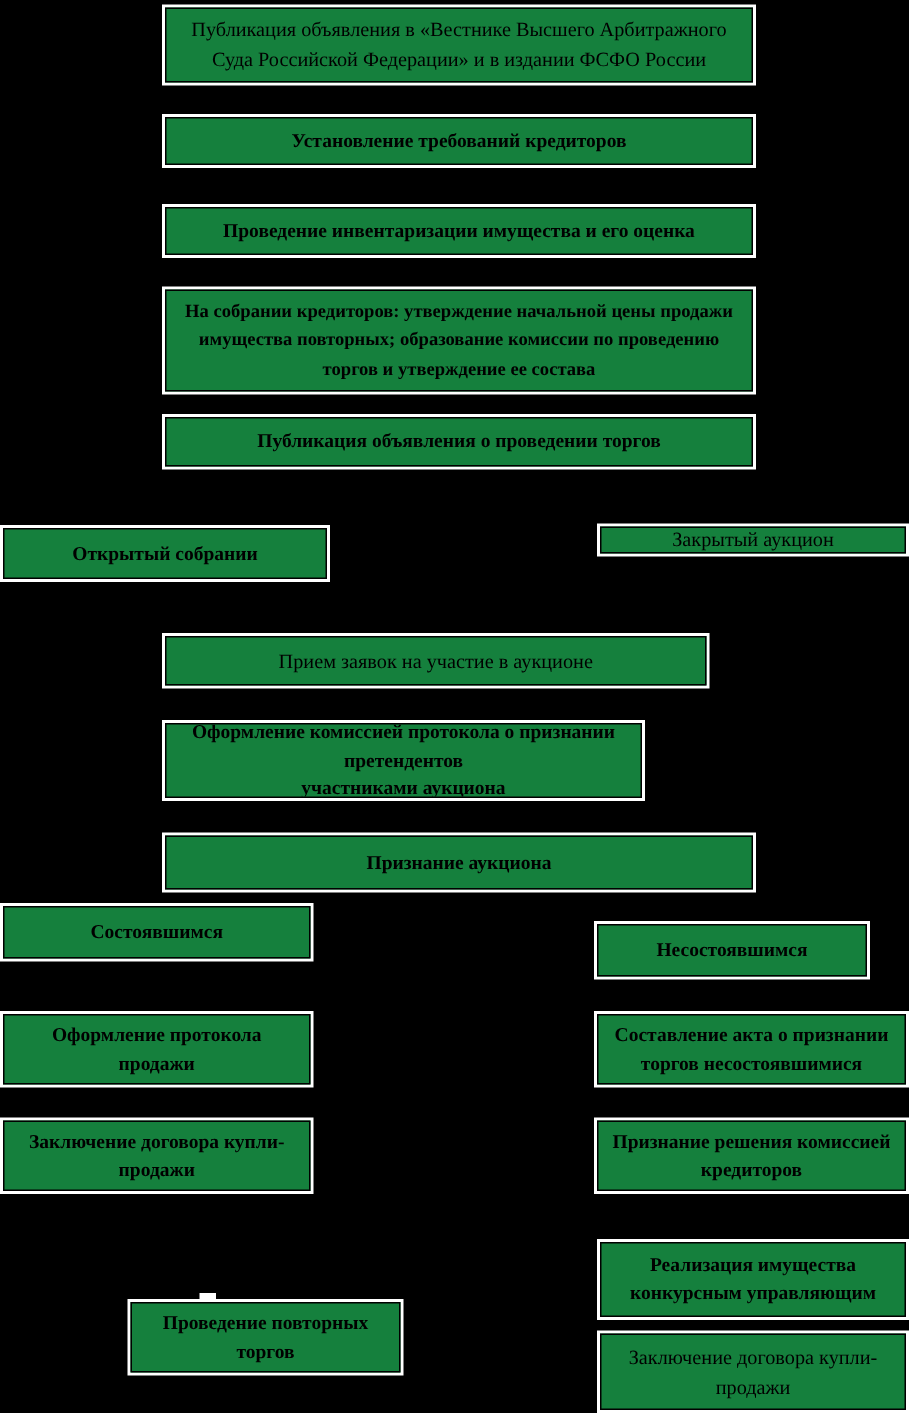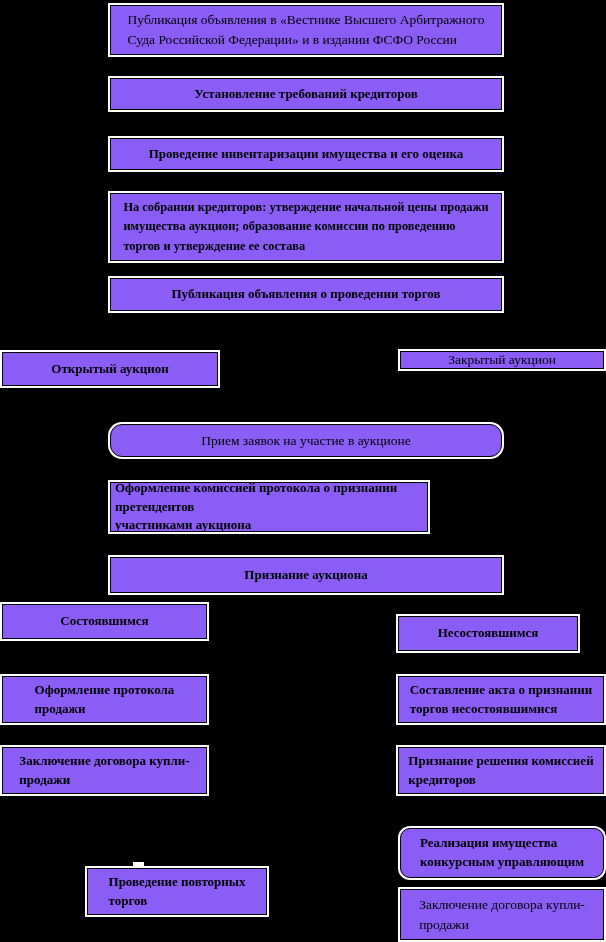--- a/index.html
+++ b/index.html
@@ -10,79 +10,79 @@
   #canvas {
     position: relative;
     width: 606px;
     height: 942px;
     background: #000;
     overflow: hidden;
     font-family: "Liberation Serif", "DejaVu Serif", serif;
   }
   .node {
     position: absolute;
-    background: #8b5cf6;
+    background: #15803d;
     color: #000;
     border: 1px solid #000;
     box-shadow: 0 0 0 2px #fff;
     box-sizing: border-box;
     display: flex;
     align-items: center;
     justify-content: center;
-    text-align: left;
+    text-align: center;
     white-space: pre-line;
     font-size: 13px;
     line-height: 1.45;
     padding: 1px 4px;
     overflow: hidden;
   }
   .bold { font-weight: bold; }
   .reg  { font-weight: normal; font-size: 13.5px; }
   .tight { font-size: 12.4px; line-height: 1.55; }
 
   .n1  { left:110px; top:5px;   width:392px; height:50px; }
   .n2  { left:110px; top:78px;  width:392px; height:32px; }
   .n3  { left:110px; top:138px; width:392px; height:32px; }
   .n4  { left:110px; top:193px; width:392px; height:68px; }
   .n5  { left:110px; top:278px; width:392px; height:33px; }
   .n6  { left:2px;   top:352px; width:216px; height:34px; }
   .n7  { left:400px; top:351px; width:204px; height:18px; }
-  .n8  { left:110px; top:424px; width:392px; height:33px;border-radius:12px; }
+  .n8  { left:110px; top:424px; width:361px; height:33px; }
   .n9  { left:110px; top:482px; width:318px; height:50px; }
   .n10 { left:110px; top:557px; width:392px; height:36px; }
   .n11 { left:2px;   top:604px; width:205px; height:35px; }
   .n12 { left:398px; top:616px; width:180px; height:35px; }
   .n13 { left:2px;   top:676px; width:205px; height:47px; }
   .n14 { left:398px; top:676px; width:206px; height:47px; }
   .n15 { left:2px;   top:747px; width:205px; height:47px; }
   .n16 { left:398px; top:747px; width:206px; height:47px; }
-  .n17 { left:400px; top:828px; width:204px; height:50px;border-radius:10px; }
+  .n17 { left:400px; top:828px; width:204px; height:50px; }
   .n18 { left:87px;  top:868px; width:180px; height:47px; }
   .n19 { left:400px; top:889px; width:204px; height:51px; }
 
   .artifact {
     position: absolute;
     left: 133px; top: 862px;
     width: 11px; height: 6px;
     background: #fff;
   }
 </style>
 </head>
 <body>
 
 <div id="canvas">
   <div class="node reg  n1">Публикация объявления в «Вестнике Высшего Арбитражного
 Суда Российской Федерации» и в издании ФСФО России</div>
   <div class="node bold n2">Установление требований кредиторов</div>
   <div class="node bold n3">Проведение инвентаризации имущества и его оценка</div>
   <div class="node bold tight n4">На собрании кредиторов: утверждение начальной цены продажи
-имущества аукцион; образование комиссии по проведению
+имущества повторных; образование комиссии по проведению
 торгов и утверждение ее состава</div>
   <div class="node bold n5">Публикация объявления о проведении торгов</div>
-  <div class="node bold n6">Открытый аукцион</div>
+  <div class="node bold n6">Открытый собрании</div>
   <div class="node reg  n7">Закрытый аукцион</div>
   <div class="node reg  n8">Прием заявок на участие в аукционе</div>
   <div class="node bold n9">Оформление комиссией протокола о признании претендентов
 участниками аукциона</div>
   <div class="node bold n10">Признание аукциона</div>
   <div class="node bold n11">Состоявшимся</div>
   <div class="node bold n12">Несостоявшимся</div>
   <div class="node bold n13">Оформление протокола
 продажи</div>
   <div class="node bold n14">Составление акта о признании

